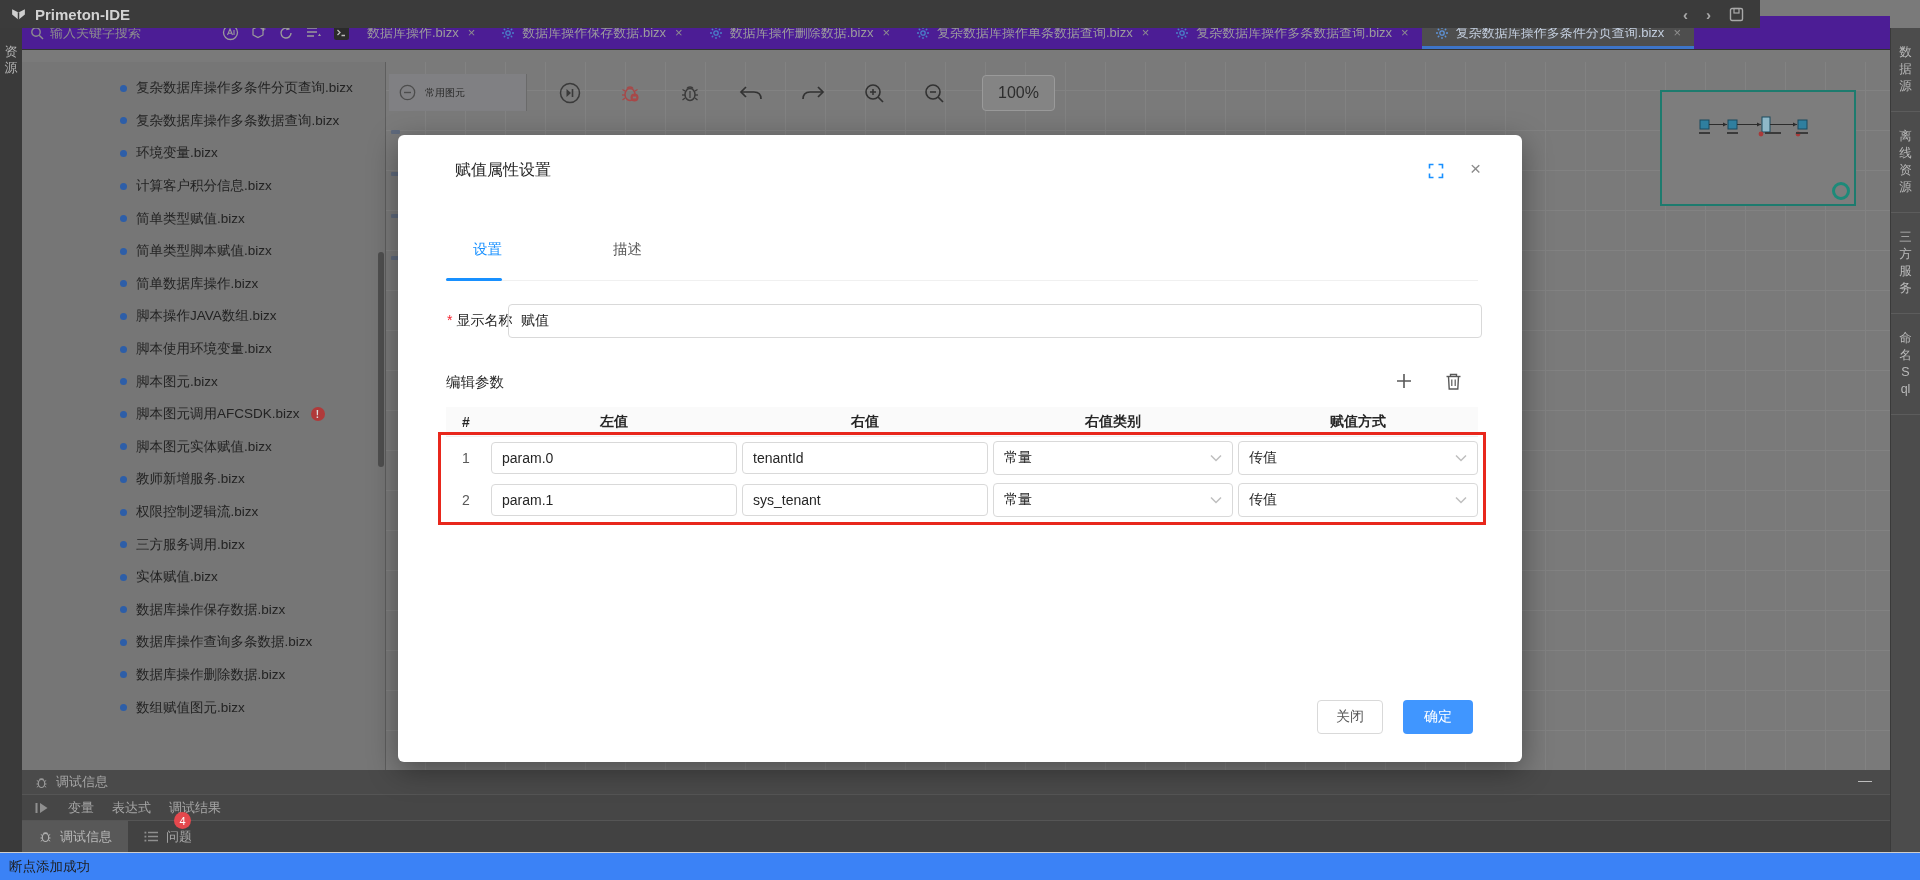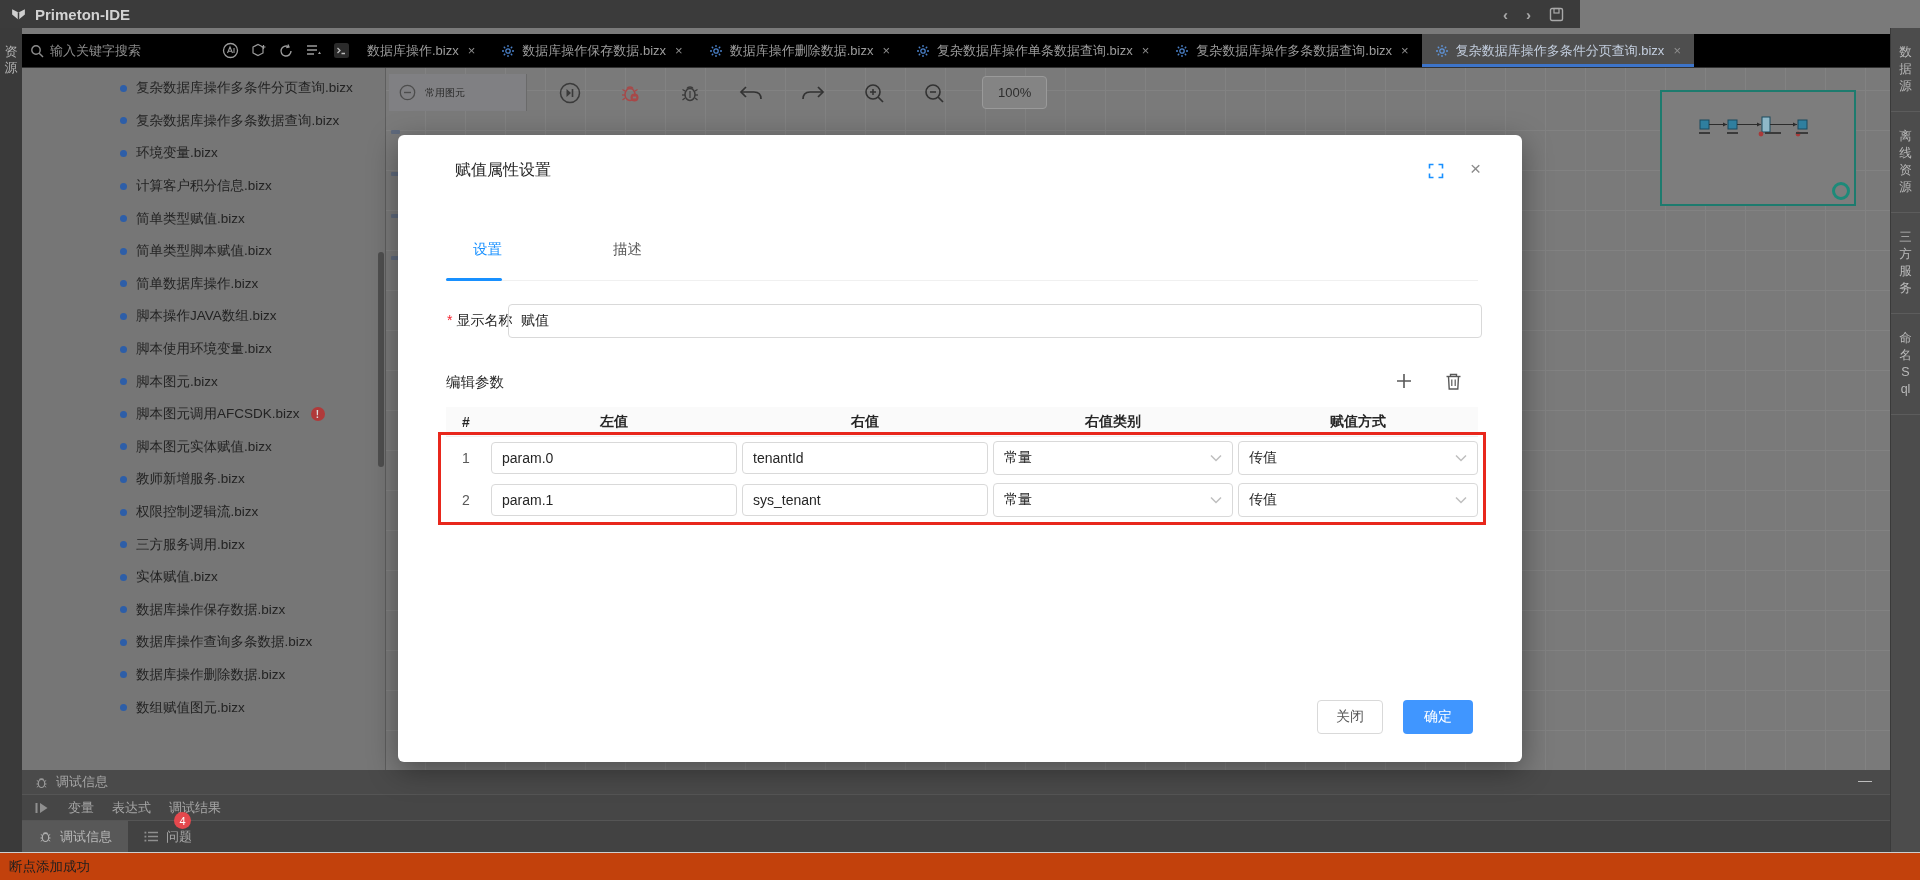--- a/index.html
+++ b/index.html
@@ -1,31 +1,31 @@
 <!DOCTYPE html>
 <html><head>
 <meta charset="utf-8">
 <style>
   *{box-sizing:border-box;margin:0;padding:0}
   html,body{width:1920px;height:880px;overflow:hidden}
   body{position:relative;font-family:"Liberation Sans","DejaVu Sans",sans-serif;background:#7a7a7a}
 
   
-  .titlebar{position:absolute;left:0;top:0;width:1580px;height:28px;background:#3b3b3b;
+  .titlebar{position:absolute;left:0;top:0;width:1760px;height:28px;background:#3b3b3b;
     display:flex;align-items:center;padding-left:10px;color:#d2d2d2;font-size:15px;font-weight:bold;z-index:3}
   .titlebar .logo{width:17px;height:17px;margin-right:8px}
   .win-controls{position:absolute;right:16px;top:0;height:28px;display:flex;gap:18px;align-items:center;color:#a9a9a9;font-size:15px}
 
   
   .left-rail{position:absolute;left:0;top:28px;width:22px;height:824px;background:#3a3a3a;color:#b3b3b3;
     font-size:13px;text-align:center;padding-top:8px;z-index:2}
   .left-rail .vtxt{width:14px;margin:8px auto;word-break:break-all;line-height:16px}
 
   
-  .header{position:absolute;left:22px;top:34px;width:1868px;height:34px;background:#000000;border-bottom:1px solid #323232;
+  .header{position:absolute;left:22px;top:16px;width:1868px;height:34px;background:#4c1d95;border-bottom:1px solid #323232;
     display:flex;align-items:center;z-index:2}
   .search{display:flex;align-items:center;gap:6px;width:200px;padding-left:8px;color:#8d8d8d;font-size:13px;flex:none}
   .hdr-icons{display:flex;align-items:center;gap:11px;flex:none;margin-right:4px;color:#9b9b9b}
   .tabstrip{flex:1;display:flex;align-items:stretch;height:100%;overflow:hidden}
   .tab{display:flex;align-items:center;gap:7px;padding:0 13px;font-size:13px;color:#9c9c9c;white-space:nowrap;cursor:default}
   .tab .x{color:#8f8f8f;font-size:13px;margin-left:2px}
   .tab.active{background:#4e4e4e;color:#c3cede;box-shadow:inset 0 -3px 0 #3d74c9}
 
   
   .right-rail{position:absolute;right:0;top:28px;width:30px;height:824px;background:#4c4c4c;border-left:1px solid #3a3a3a;z-index:2}
@@ -40,39 +40,39 @@
     display:inline-flex;align-items:center;justify-content:center;margin-left:2px}
   .sb-thumb{position:absolute;right:1px;top:190px;width:6px;height:215px;background:#4f4f4f;border-radius:3px}
 
   
   .canvas{position:absolute;left:386px;top:62px;width:1504px;height:708px;background-color:#7a7a7a;
     background-image:repeating-linear-gradient(0deg,transparent 0 39px,#828282 39px 40px),
                      repeating-linear-gradient(90deg,transparent 0 39px,#828282 39px 40px);z-index:1}
   .palette-header{position:absolute;left:3px;top:12px;width:138px;height:37px;background:#808083;border-right:1px solid #6a6a6a;
     display:flex;align-items:center;gap:9px;padding-left:10px;color:#262626;font-size:10px}
   .toolbar{position:absolute;left:172px;top:12px;height:37px;display:flex;align-items:center;gap:36px}
-  .zoombox{border:1px solid #9a9a9a;background:#848484;border-radius:4px;padding:8px 15px;font-size:13px;color:#2d2d2d}
+  .zoombox{border:1px solid #9a9a9a;background:#848484;border-radius:4px;padding:8px 15px;font-size:16px;color:#2d2d2d}
   .sliver{position:absolute;left:4px;top:68px;width:12px}
   .sliver div{width:9px;height:4px;background:#5f6a7d;border-radius:1px;margin:0 0 38px 1px}
   .minimap{position:absolute;left:1274px;top:28px;width:196px;height:116px;border:2px solid #1d7b6e;background:#7d7d7d}
   .mm-circle{position:absolute;right:4px;bottom:4px;width:18px;height:18px;border:3px solid #1d8a79;border-radius:50%}
 
   
   .debug{position:absolute;left:22px;top:770px;width:1868px;height:82px;background:#464646;color:#a6a6a6;font-size:13px;z-index:2}
   .dbg-row1{height:25px;display:flex;align-items:center;gap:7px;padding-left:12px;background:#4a4a4a;border-bottom:1px solid #555}
   .dbg-min{position:absolute;right:18px;top:2px;color:#bdbdbd;font-size:14px}
   .dbg-row2{height:26px;display:flex;align-items:center;gap:18px;padding-left:12px;border-bottom:1px solid #555}
   .dbg-row3{height:31px;display:flex;align-items:stretch;background:#424242}
   .dbg-tab{display:flex;align-items:center;gap:7px;padding:0 16px;color:#a8a8a8}
   .dbg-tab.active{background:#585858;color:#b9b9b9}
   .badge4{position:absolute;left:152px;top:42px;width:17px;height:17px;border-radius:50%;background:#e5484d;color:#fff;
     font-size:11px;display:flex;align-items:center;justify-content:center;z-index:4}
 
   
-  .statusbar{position:absolute;left:0;top:852px;width:1920px;height:28px;background:#c2410c;border-top:1px solid #cfcfcf;
+  .statusbar{position:absolute;left:0;top:852px;width:1920px;height:28px;background:#3b82f6;border-top:1px solid #cfcfcf;
     color:#1f1f1f;font-size:13.5px;display:flex;align-items:center;padding-left:9px;z-index:5}
 
   
   .modal{position:absolute;left:398px;top:135px;width:1124px;height:627px;background:#fff;border-radius:6px;
     box-shadow:0 8px 30px rgba(0,0,0,.38);z-index:40;font-size:14px;color:#262626}
   .m-title{position:absolute;left:57px;top:25px;font-size:16px}
   .m-full{position:absolute;left:1030px;top:28px}
   .m-x{position:absolute;left:1072px;top:23px;font-size:19px;color:#8c8c8c}
   .m-tab{position:absolute;top:105px;width:56px;text-align:right;font-size:14.5px}
   .m-tab.on{color:#1890ff}

